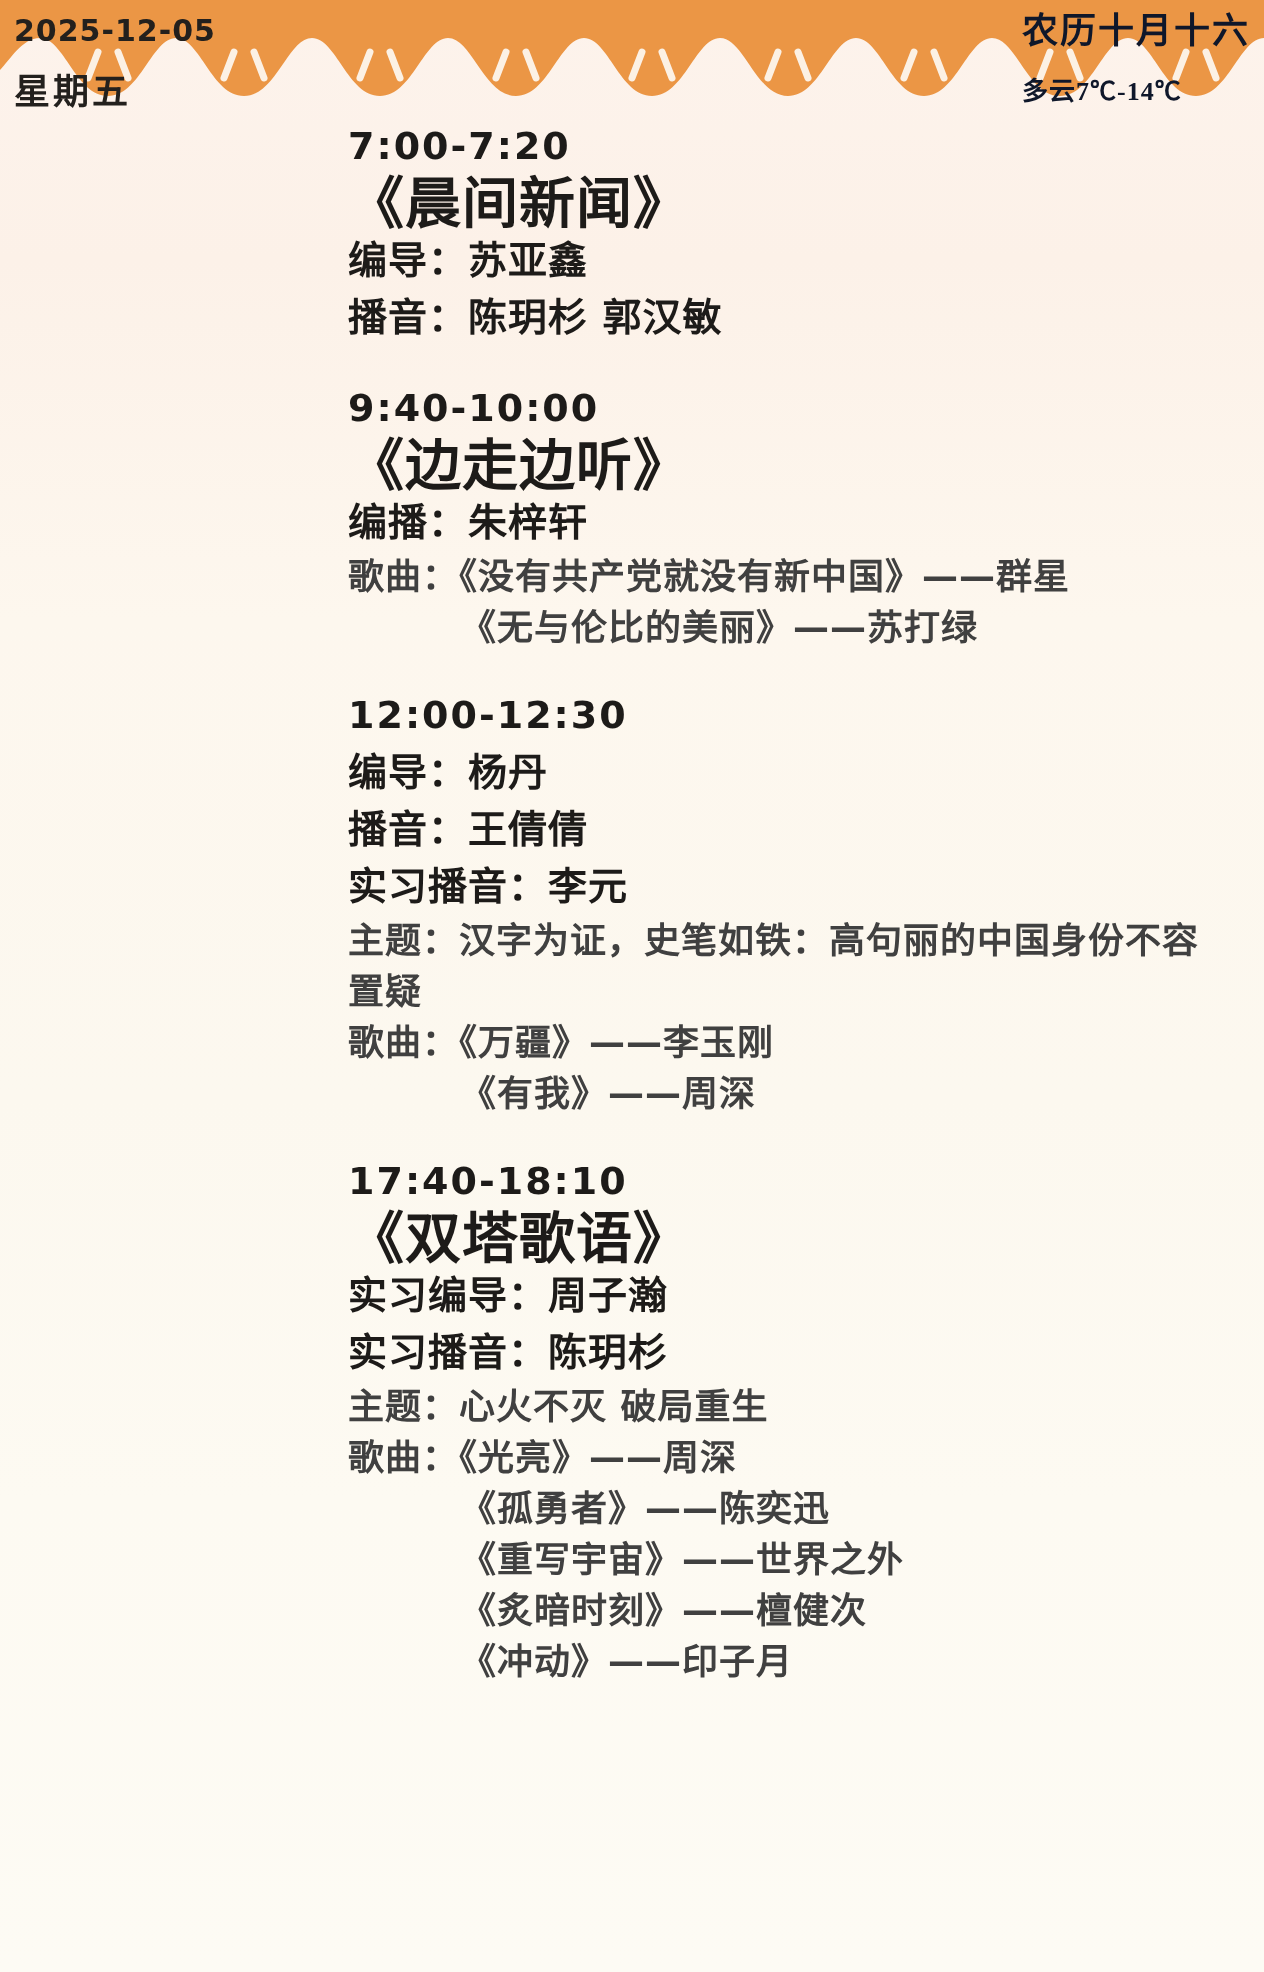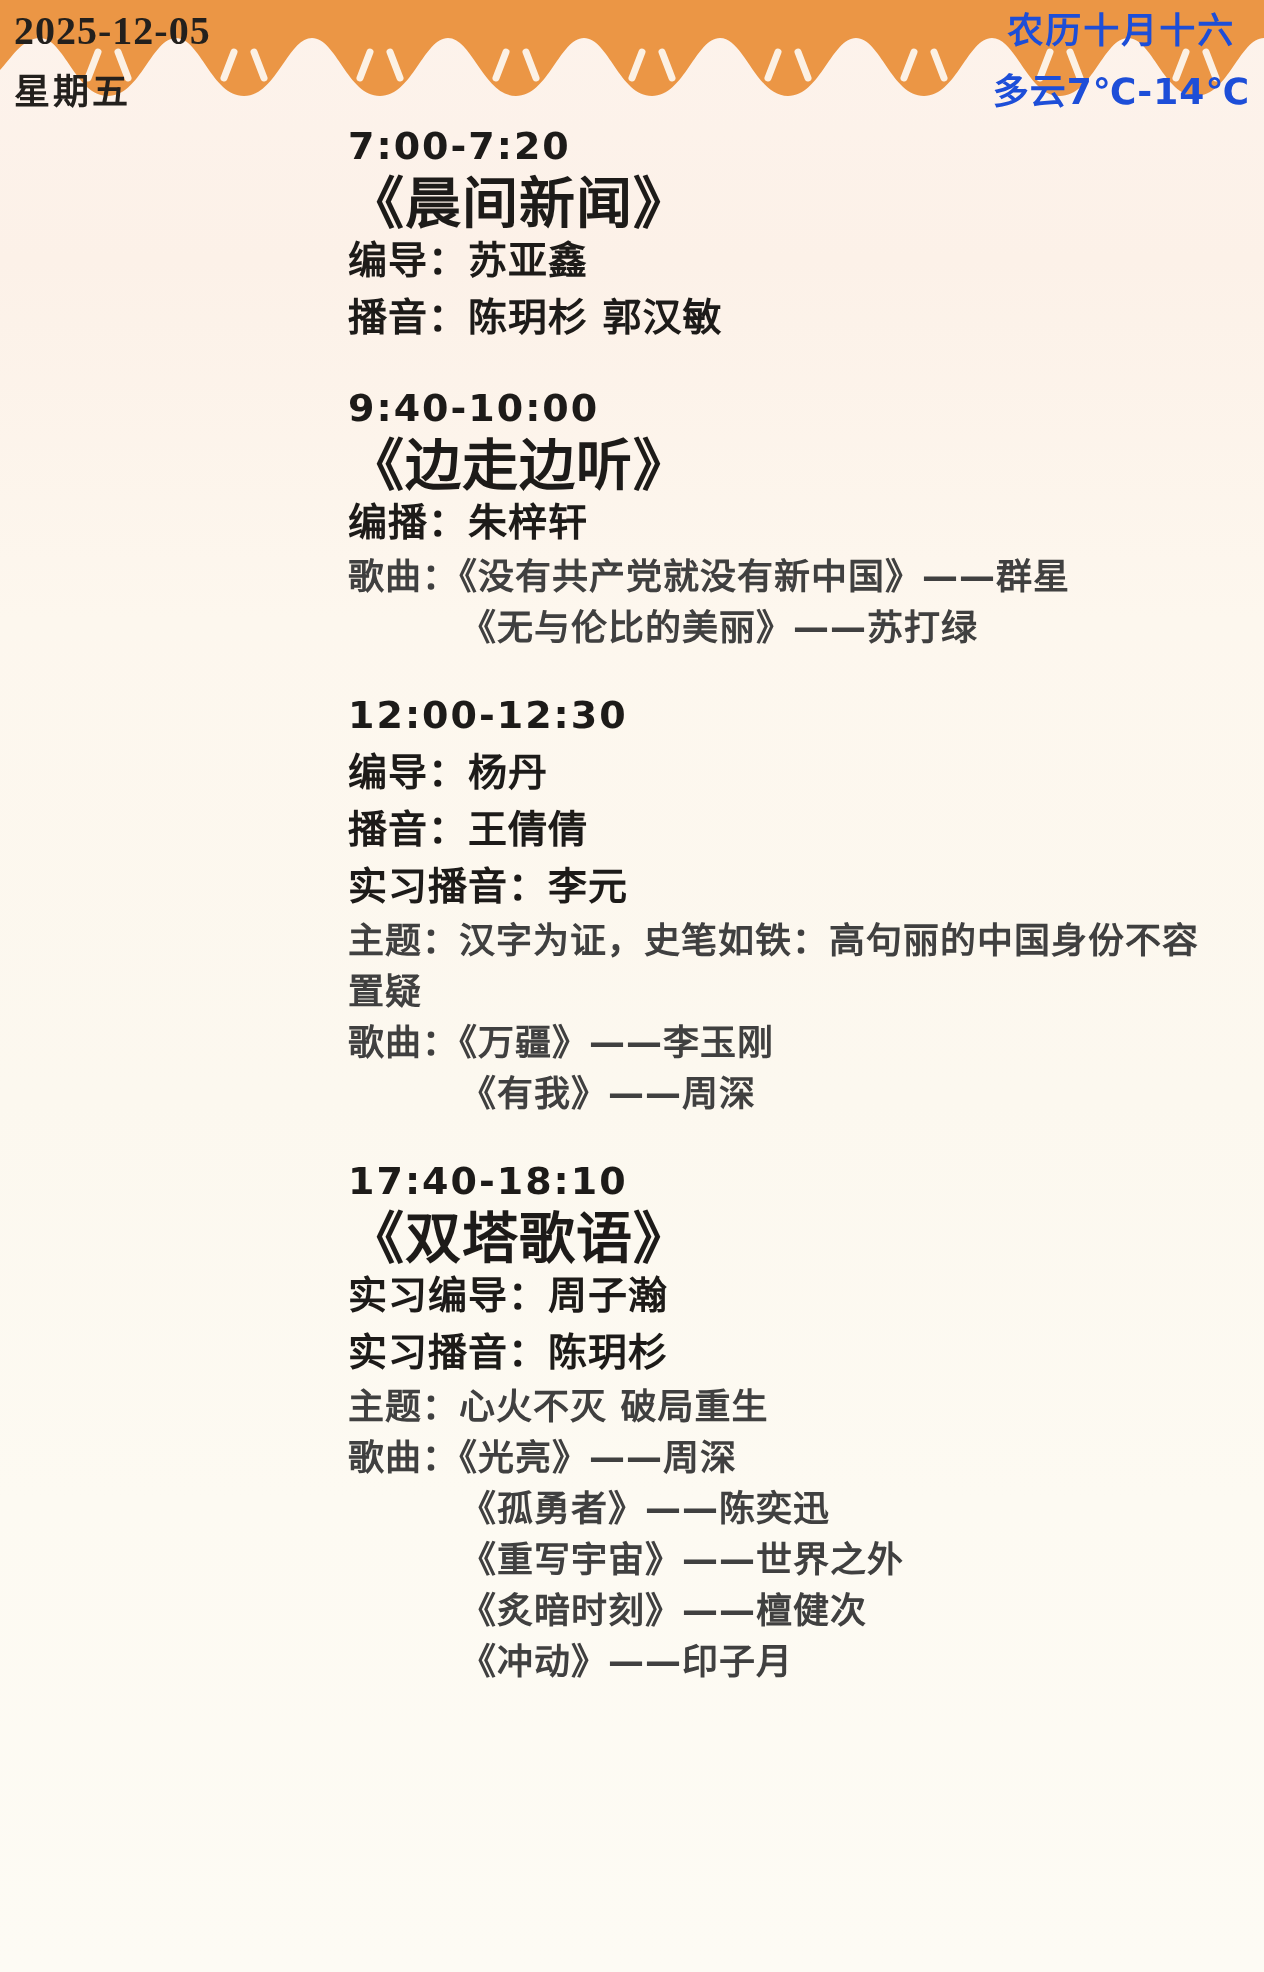--- a/index.html
+++ b/index.html
@@ -50,53 +50,53 @@
   }
   .hdr-left {
     position: absolute;
     left: 14px;
     top: 6px;
     color: #23201d;
     font-family: "DejaVu Sans", sans-serif;
     font-weight: 700;
   }
   .hdr-left .l1 {
-    font-size: 40px;
+    font-size: 30px;
     letter-spacing: 1px;
     line-height: 50px;
     white-space: nowrap;
-    font-family: Liberation Serif, serif;
   }
   .hdr-left .l2 {
     font-size: 36px;
     line-height: 52px;
     letter-spacing: 3px;
     margin-top: 10px;
     white-space: nowrap;
   }
   .hdr-right {
     position: absolute;
     right: 14px;
     top: 6px;
-    text-align: center;
-    color: #1d4ed8;
+    text-align: left;
+    color: #0f172a;
     font-weight: 700;
   }
   .hdr-right .l1 {
     font-size: 36px;
     line-height: 50px;
     letter-spacing: 2px;
     white-space: nowrap;
   }
   .hdr-right .l2 {
-    font-size: 36px;
+    font-size: 26px;
     line-height: 52px;
     letter-spacing: 1px;
     margin-top: 10px;
     white-space: nowrap;
+    font-family: Liberation Serif, serif;
   }
 
   
   .content {
     position: absolute;
     left: 0;
     top: 118px;
     width: 1264px;
   }
   .block {

